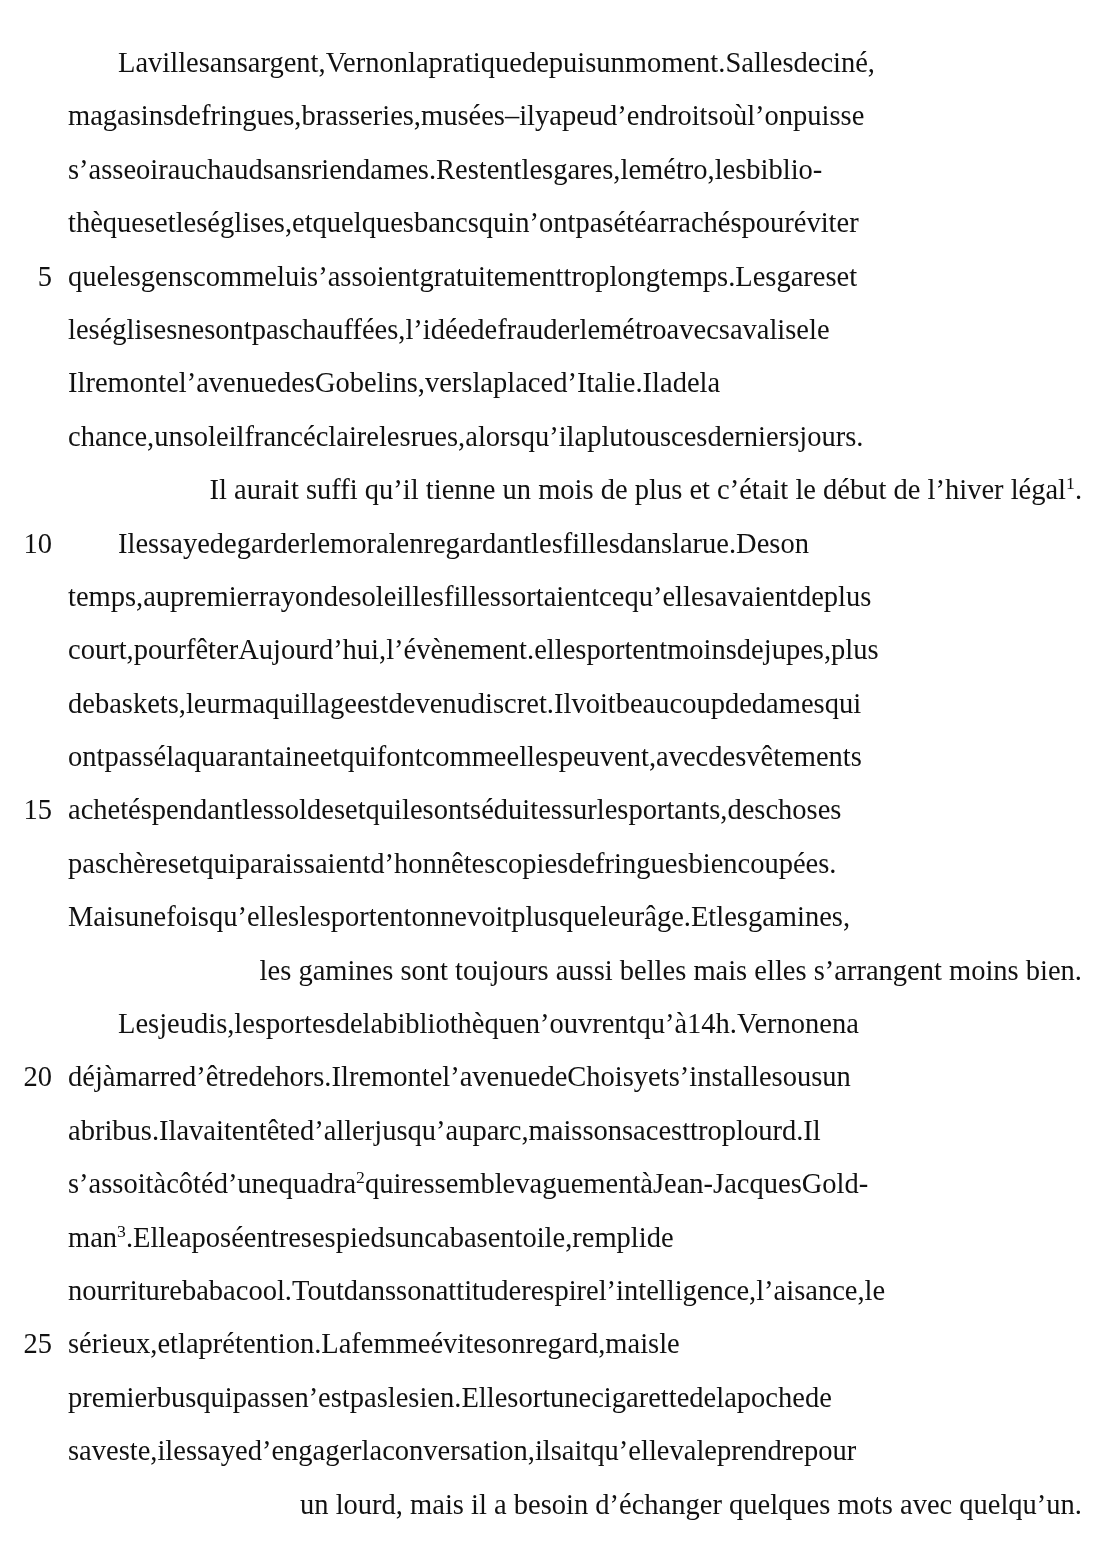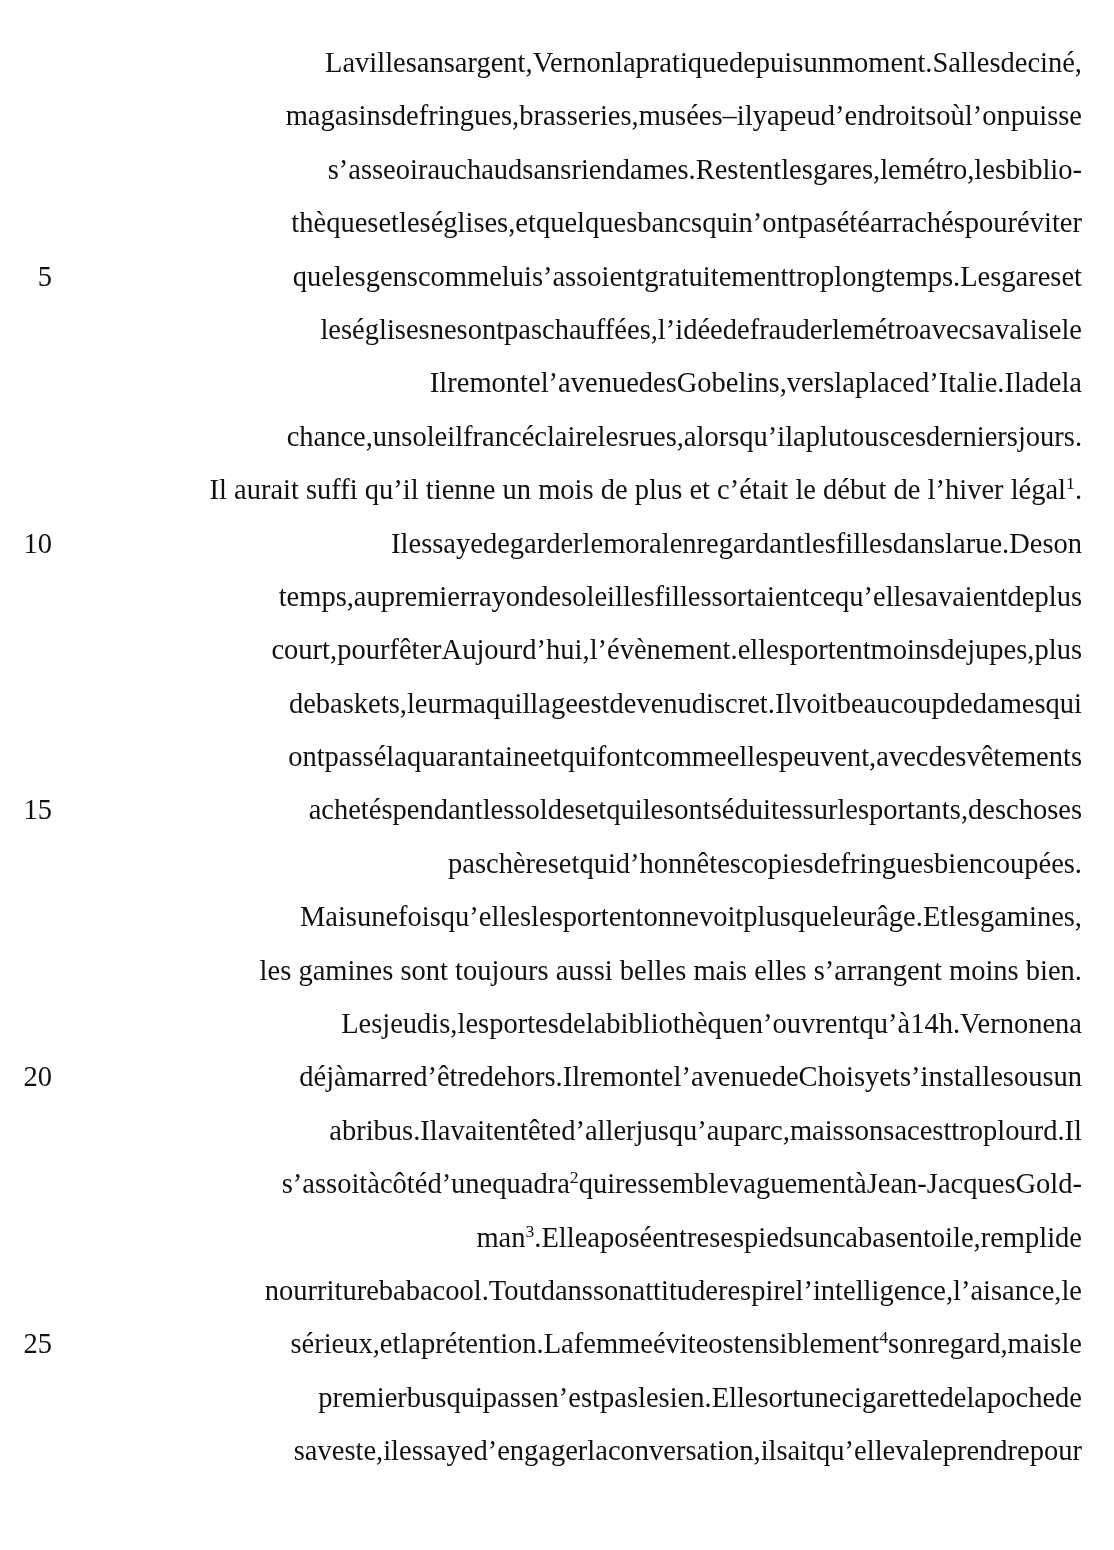--- a/index.html
+++ b/index.html
@@ -43,21 +43,21 @@
   }
 
   
   .line .lw {
     display: inline-block;
   }
 
   .line-inner {
     display: flex;
     width: 1014px;
-    justify-content: flex-end;
+    justify-content: flex-start;
   }
   .line-inner.indent {
     padding-left: 50px;
     width: 964px;
   }
   .line-inner.last {
     justify-content: flex-end;
   }
   .line-inner.last .lw {
     white-space: pre;
@@ -339,20 +339,21 @@
             <span class="lw">des</span>
             <span class="lw">choses</span>
           </div>
         </div>
         <div class="line">
           <div class="line-inner">
             <span class="lw">pas</span>
             <span class="lw">chères</span>
             <span class="lw">et</span>
             <span class="lw">qui</span>
+            <span class="lw">paraissaient</span>
             <span class="lw">d’honnêtes</span>
             <span class="lw">copies</span>
             <span class="lw">de</span>
             <span class="lw">fringues</span>
             <span class="lw">bien</span>
             <span class="lw">coupées.</span>
           </div>
         </div>
         <div class="line">
           <div class="line-inner">
@@ -485,21 +486,20 @@
         <div class="line">
           <span class="lnum">25</span>
           <div class="line-inner">
             <span class="lw">sérieux,</span>
             <span class="lw">et</span>
             <span class="lw">la</span>
             <span class="lw">prétention.</span>
             <span class="lw">La</span>
             <span class="lw">femme</span>
             <span class="lw">évite</span>
-            <span class="lw">ostensiblement<sup>4</sup></span>
             <span class="lw">son</span>
             <span class="lw">regard,</span>
             <span class="lw">mais</span>
             <span class="lw">le</span>
           </div>
         </div>
         <div class="line">
           <div class="line-inner">
             <span class="lw">premier</span>
             <span class="lw">bus</span>
@@ -530,15 +530,20 @@
             <span class="lw">conversation,</span>
             <span class="lw">il</span>
             <span class="lw">sait</span>
             <span class="lw">qu’elle</span>
             <span class="lw">va</span>
             <span class="lw">le</span>
             <span class="lw">prendre</span>
             <span class="lw">pour</span>
           </div>
         </div>
+        <div class="line">
+          <div class="line-inner last">
+            <span class="lw">un lourd, mais il a besoin d’échanger quelques mots avec quelqu’un.</span>
+          </div>
+        </div>
       </div>
     </div>
 </div>
 
 </body></html>

